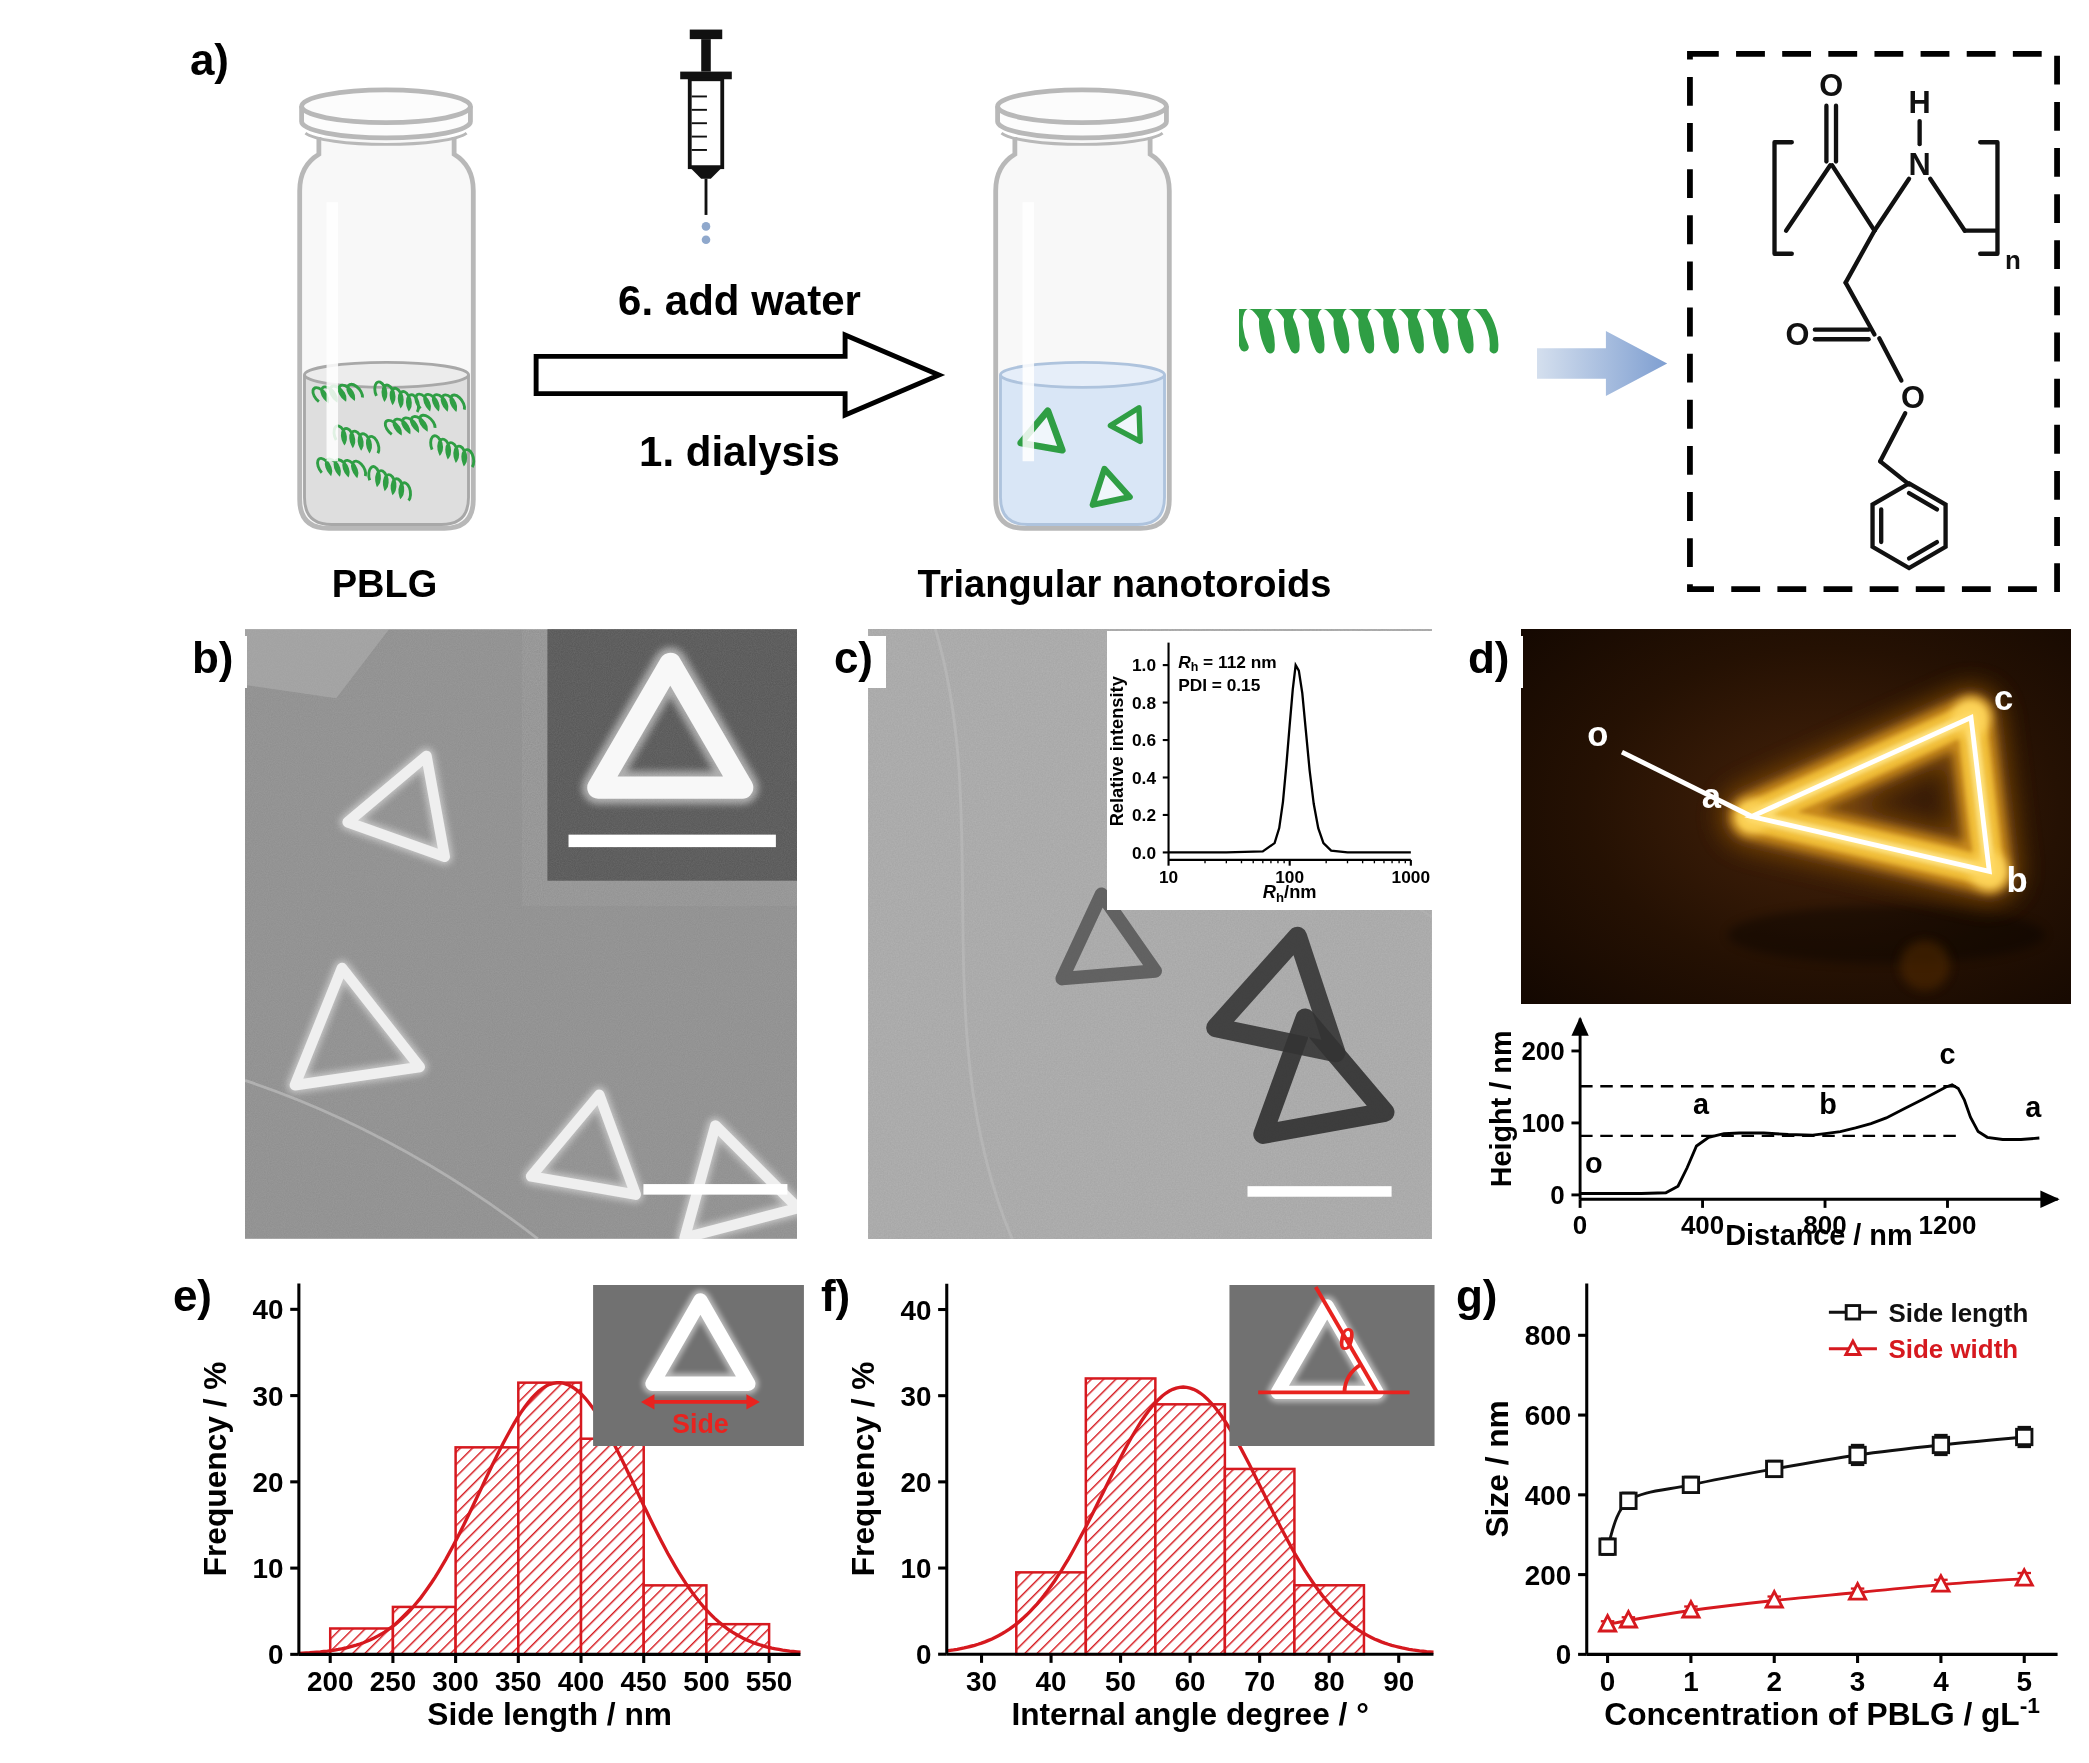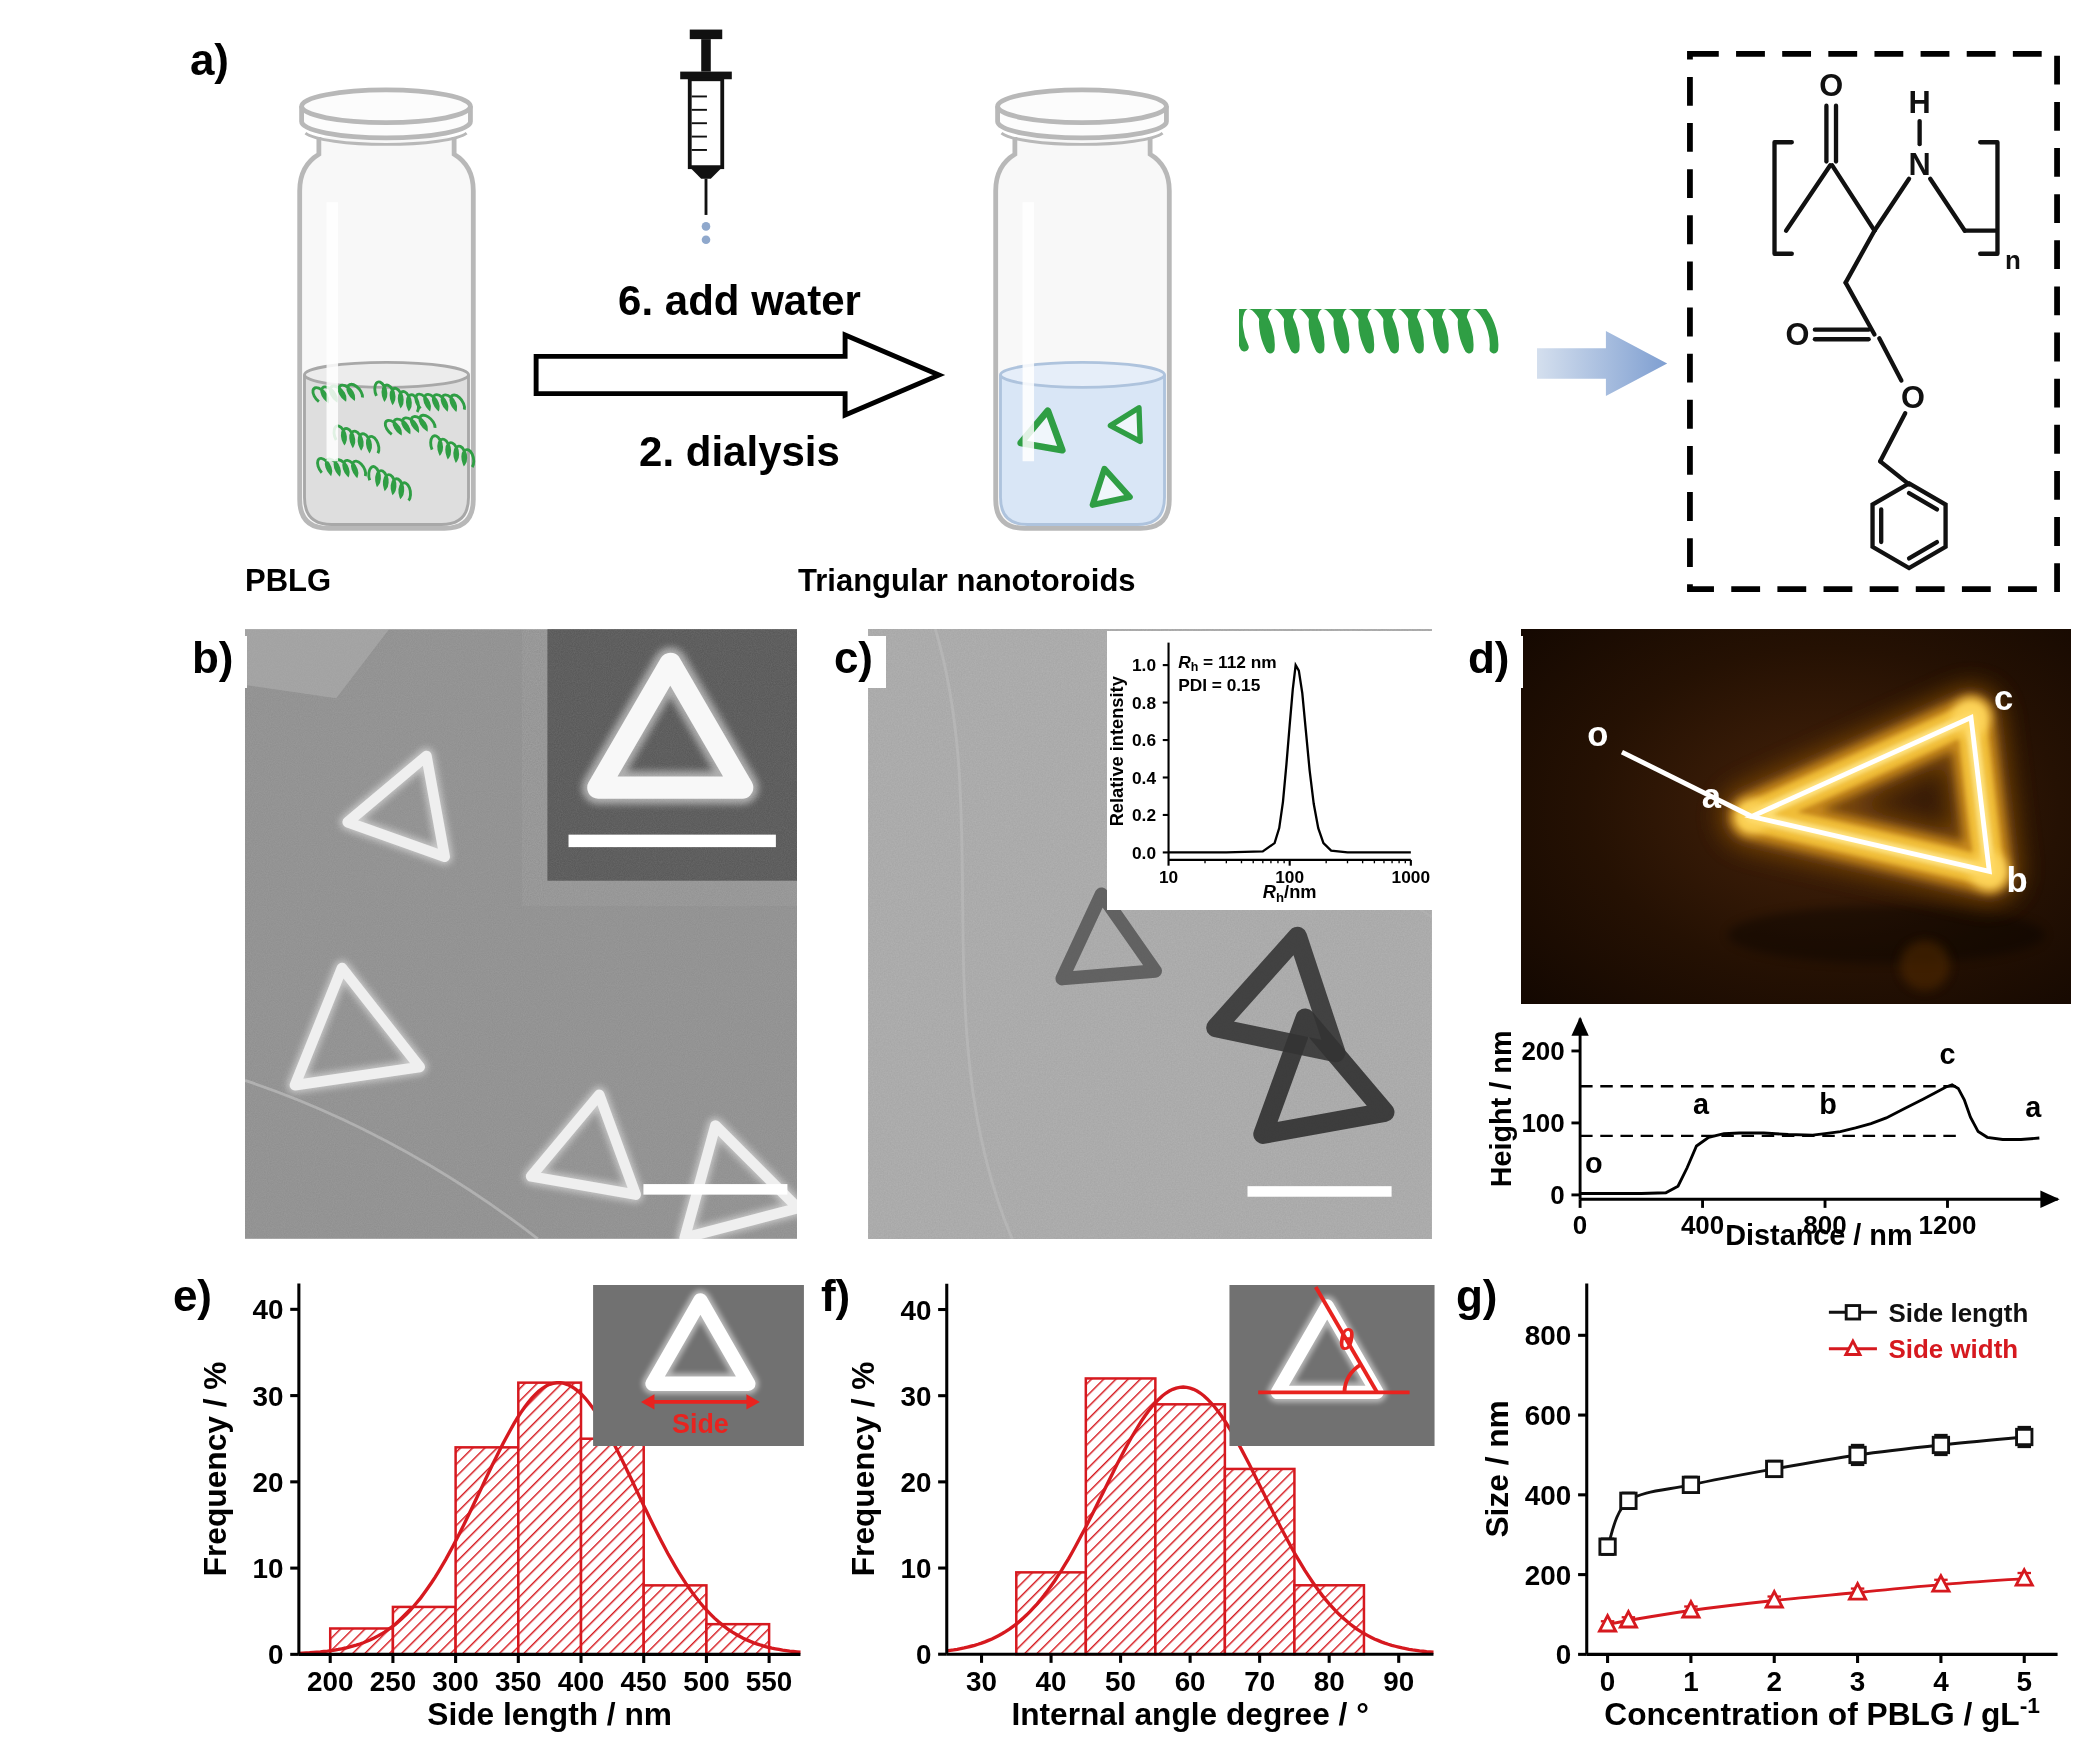--- a/index.html
+++ b/index.html
@@ -1,20 +1,20 @@
 <!DOCTYPE html>
 <html><head>
 <meta charset="utf-8">
 <style>
 *{margin:0;padding:0;box-sizing:border-box}
 html,body{background:#fff}
 body{width:2090px;height:1764px;position:relative;font-family:"Liberation Sans",sans-serif;overflow:hidden}
 .abs{position:absolute}
 .plabel{position:absolute;font-size:44px;font-weight:bold;color:#000;background:#fff;padding:0 13.4px 7.7px 1.9px;line-height:1;z-index:6}
-.sec-title{position:absolute;font-size:31px;font-weight:bold;color:#000;z-index:2}
+.sec-title{position:absolute;font-size:38px;font-weight:bold;color:#000;text-align:center;z-index:2}
 .step{position:absolute;font-size:42px;font-weight:bold;color:#000;text-align:center;z-index:2}
 .inset{position:absolute;z-index:5}
 svg{display:block}
 </style>
 </head>
 <body>
 
 <svg width="0" height="0" class="abs">
   <defs>
     <path id="coil" d="M0,0 a5.5,10 -25 1 1 9,1.5 a5.5,10 -25 1 1 9,1.5 a5.5,10 -25 1 1 9,1.5 a5.5,10 -25 1 1 9,1.5 a5.5,10 -25 1 1 9,1.5"></path>
@@ -68,21 +68,21 @@
   <circle cx="45" cy="208" r="4.5" fill="#8fa8cc"></circle>
   <circle cx="45" cy="222" r="4.5" fill="#8fa8cc"></circle>
 </svg>
 
 <div class="step" style="left:533px;top:277px;width:413px">6. add water</div>
 
 <svg class="abs" style="left:533px;top:331px" width="413" height="88" viewBox="0 0 420 90">
   <polygon points="2,26 318,26 318,4 414,45 318,86 318,64 2,64" fill="#fff" stroke="#000" stroke-width="5"></polygon>
 </svg>
 
-<div class="step" style="left:533px;top:428px;width:413px">2. dialysis</div>
+<div class="step" style="left:533px;top:428px;width:413px">1. dialysis</div>
 
 <svg class="abs" style="left:965px;top:77px" width="235" height="471" viewBox="0 0 245 490">
   <g fill="none" stroke="#b8b8b8" stroke-width="5">
     <path d="M52,62 v18 q-20,12 -20,38 v322 q0,30 30,30 h121 q30,0 30,-30 v-322 q0,-26 -20,-38 v-18" fill="#f8f8f8"></path>
   </g>
   <g>
     <path d="M37,310 v128 q0,28 28,28 h115 q28,0 28,-28 v-128" fill="#d9e6f6" stroke="#aec3dd" stroke-width="3"></path>
     <ellipse cx="122.5" cy="310" rx="85.5" ry="13" fill="#e6eef9" stroke="#aec3dd" stroke-width="3"></ellipse>
   </g>
   <g stroke="#2f9e44" stroke-width="7" fill="#f0f6fb" stroke-linejoin="round">

